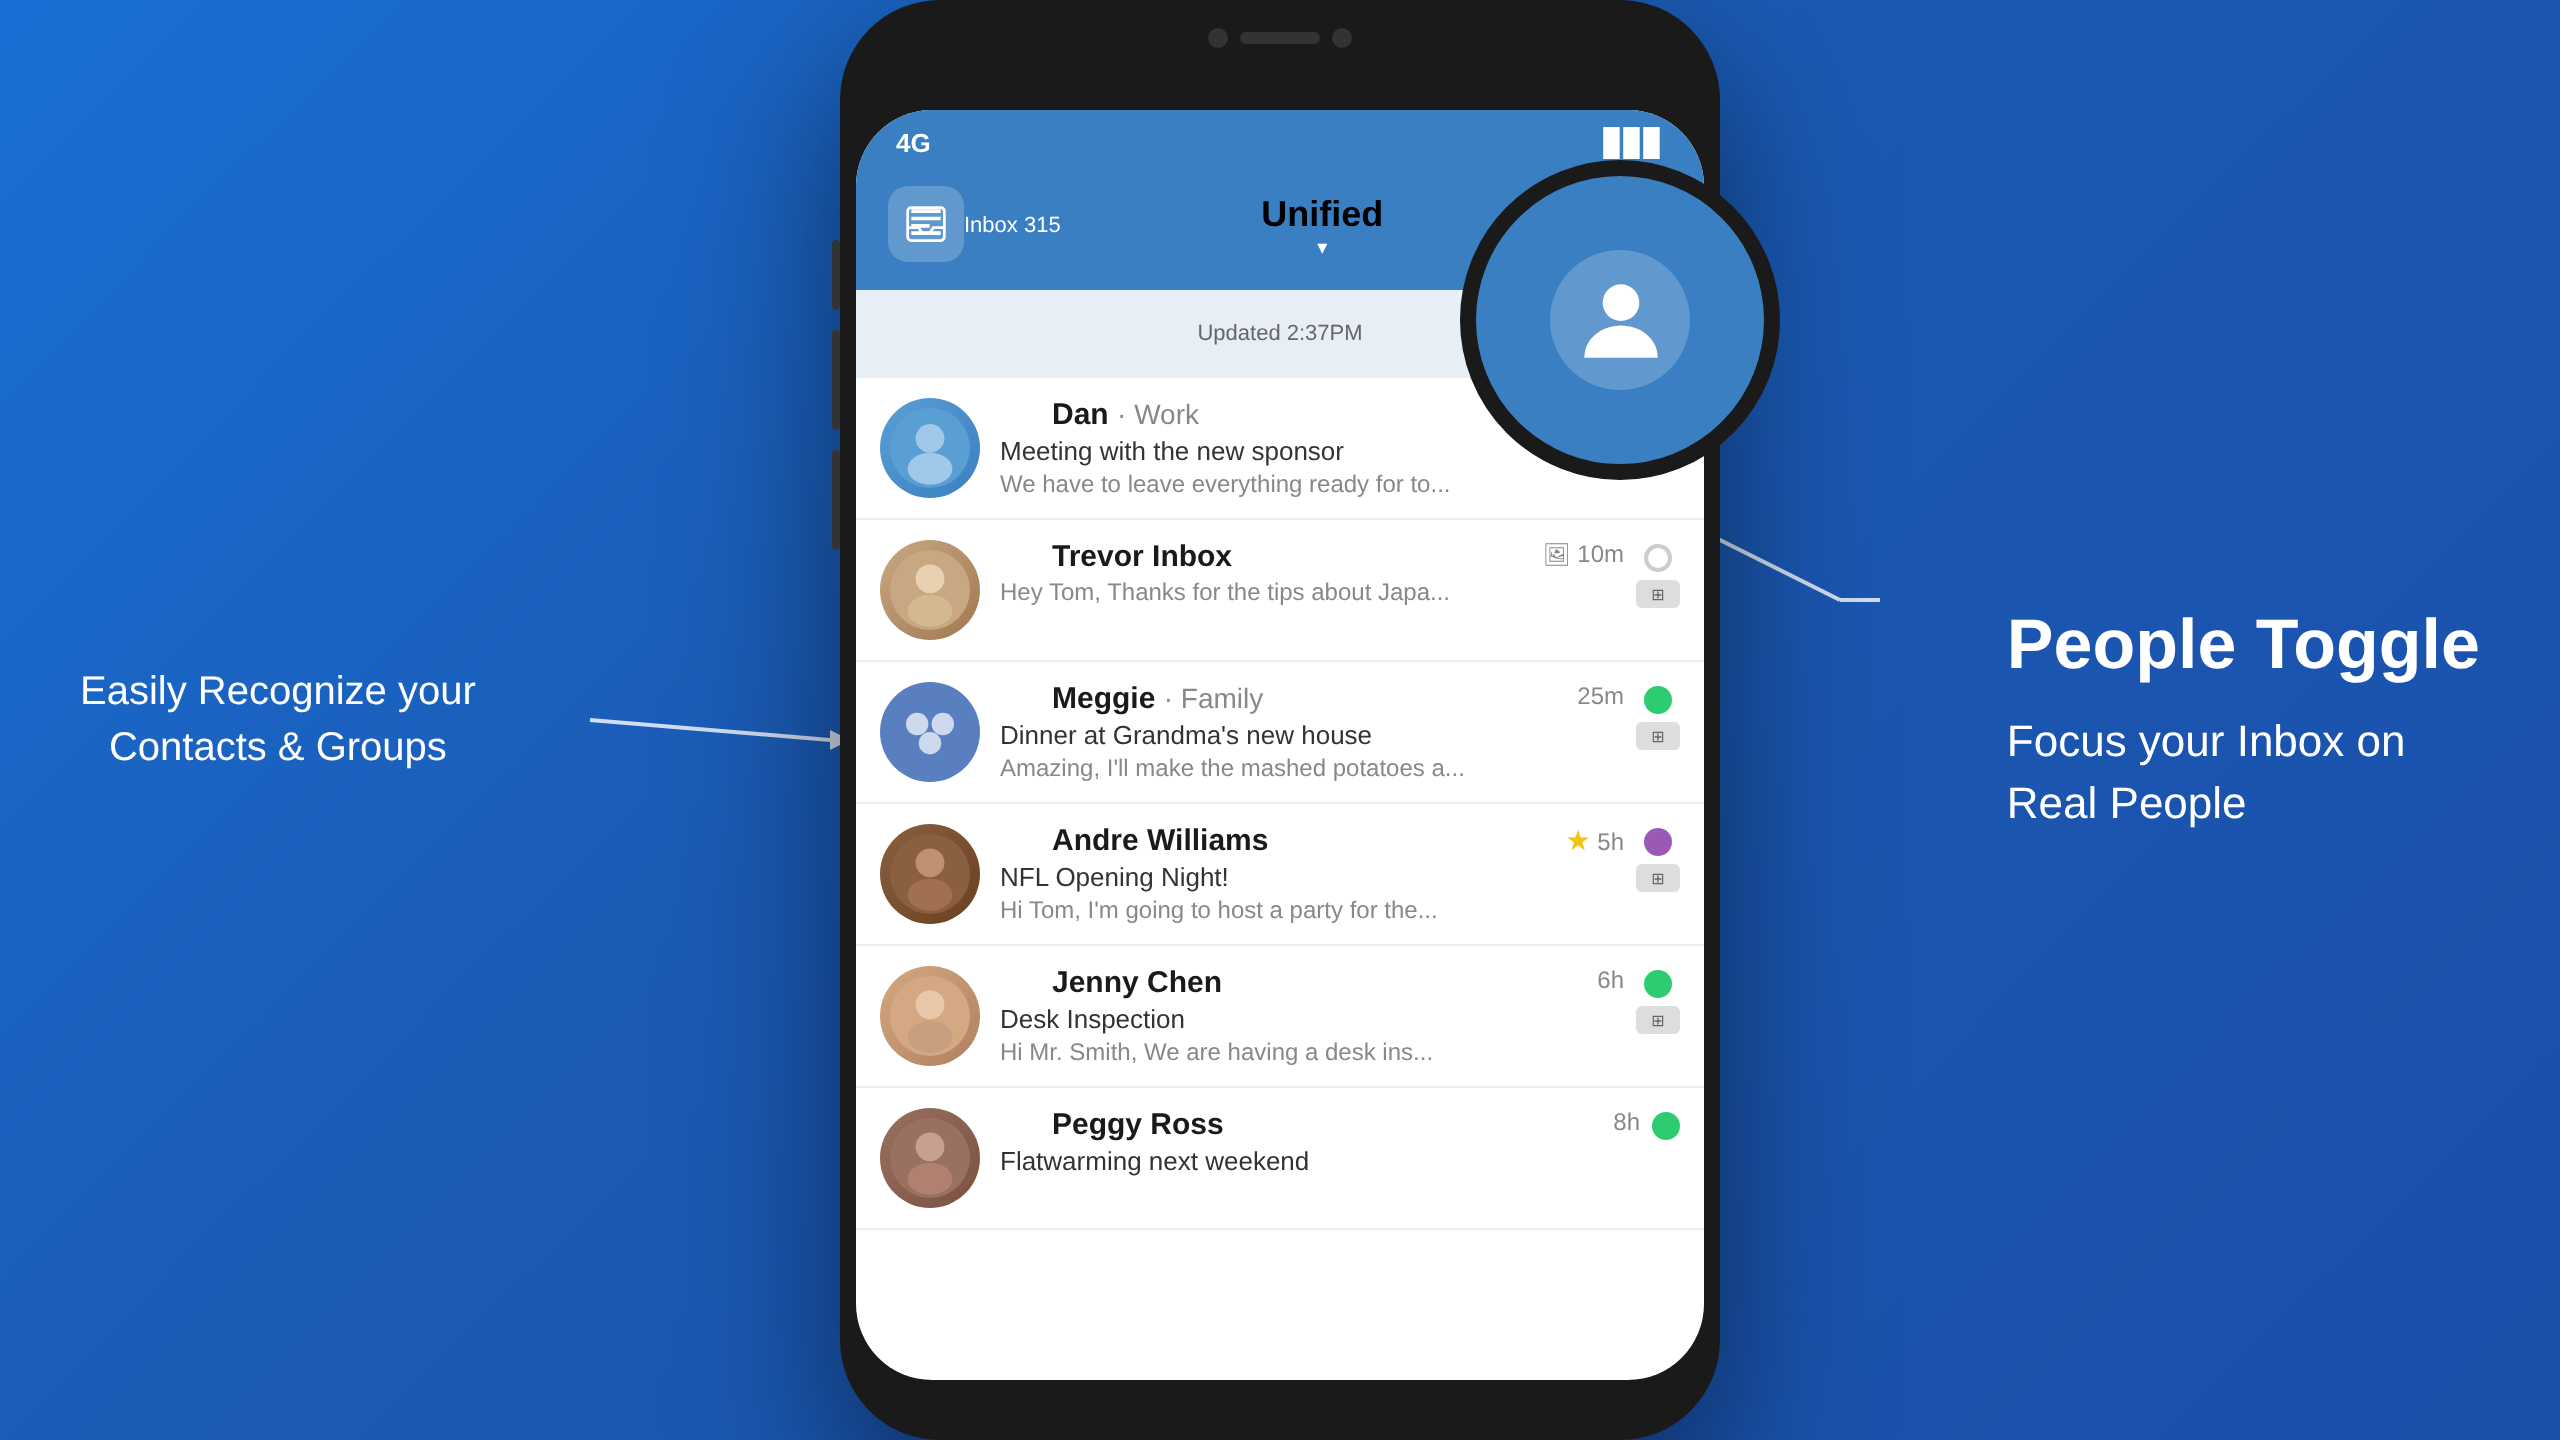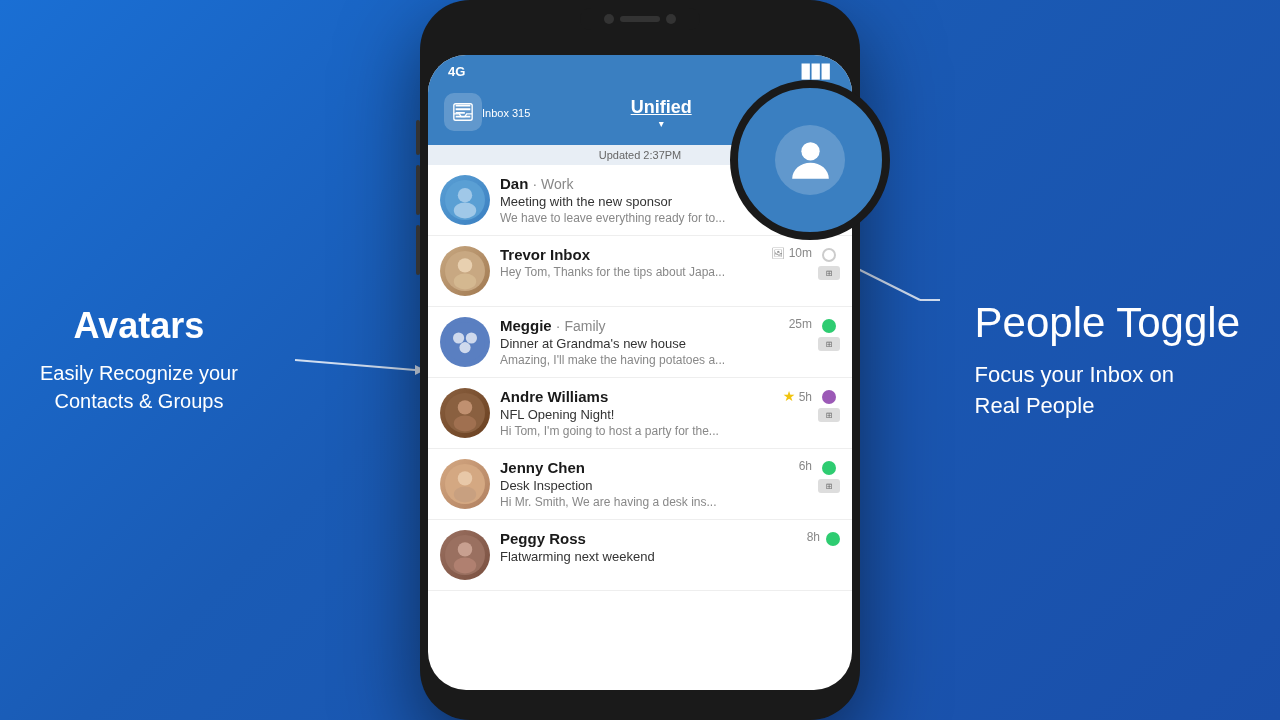--- a/index.html
+++ b/index.html
@@ -36,22 +36,22 @@
     .right-label {
       position: absolute;
       right: 40px;
       top: 50%;
       transform: translateY(-50%);
       color: white;
       text-align: left;
       max-width: 320px;
     }
     .right-label .main-title {
-      font-size: 42px;
-      font-weight: 400;
+      font-size: 35px;
+      font-weight: 700;
       margin-bottom: 12px;
       line-height: 1.2;
     }
     .right-label .sub-title {
       font-size: 22px;
       font-weight: 400;
       line-height: 1.4;
     }
 
     
@@ -128,44 +128,43 @@
     }
     .inbox-icon svg { width: 22px; height: 22px; }
     .inbox-label {
       font-size: 11px;
       color: white;
     }
     .header-center {
       text-align: center;
     }
     .unified-label {
-      color: #ffffff;
+      color: #000000;
       font-size: 18px;
       font-weight: 600;
-      text-decoration: underline;
     }
     .header-chevron {
       color: white;
       font-size: 10px;
     }
     .people-toggle-btn {
       width: 44px;
       height: 44px;
       background: rgba(255,255,255,0.15);
       border-radius: 50%;
       display: flex;
       align-items: center;
       justify-content: center;
     }
 
     
     .updated-bar {
       background: #e8eef5;
       text-align: center;
-      padding: 4px;
+      padding: 16px;
       font-size: 11px;
       color: #666;
     }
 
     
     .email-list {
       background: white;
       overflow: hidden;
     }
 
@@ -199,20 +198,21 @@
 
     .email-content {
       flex: 1;
       min-width: 0;
     }
     .email-header {
       display: flex;
       justify-content: space-between;
       align-items: flex-start;
       margin-bottom: 2px;
+      margin-left: 26px;
     }
     .email-sender {
       font-size: 15px;
       font-weight: 700;
       color: #1a1a1a;
     }
     .email-sender .tag {
       color: #888;
       font-weight: 400;
       font-size: 14px;
@@ -391,21 +391,20 @@
       left: 0;
       width: 1280px;
       height: 720px;
       pointer-events: none;
     }
   </style>
 </head>
 <body>
 
 <div class="left-label">
-  <div class="main-title">Avatars</div>
   <div class="sub-title">
     Easily Recognize your<br>Contacts &amp; Groups
   </div>
 </div>
 
 <div class="right-label">
   <div class="main-title">People Toggle</div>
   <div class="sub-title">
     Focus your Inbox on<br>Real People
   </div>
@@ -523,21 +522,21 @@
               <circle cx="33" cy="20" r="7" fill="rgba(255,255,255,0.7)"></circle>
               <circle cx="25" cy="32" r="7" fill="rgba(255,255,255,0.7)"></circle>
             </svg>
           </div>
           <div class="email-content">
             <div class="email-header">
               <span class="email-sender">Meggie <span class="tag">· Family</span></span>
               <span class="email-time">25m</span>
             </div>
             <div class="email-subject">Dinner at Grandma's new house</div>
-            <div class="email-preview">Amazing, I'll make the having potatoes a...</div>
+            <div class="email-preview">Amazing, I'll make the mashed potatoes a...</div>
           </div>
           <div class="email-indicators">
             <div class="indicator-dot green"></div>
             <div class="indicator-action">⊞</div>
           </div>
         </div>
 
         <div class="email-item">
           <div class="avatar andre">
             <svg width="40" height="40" viewBox="0 0 50 50">

